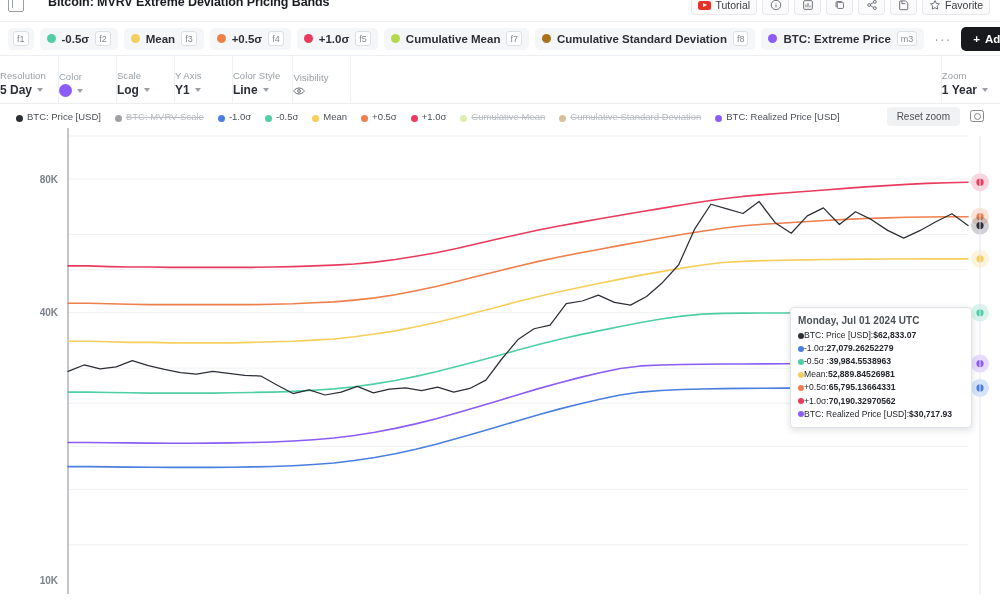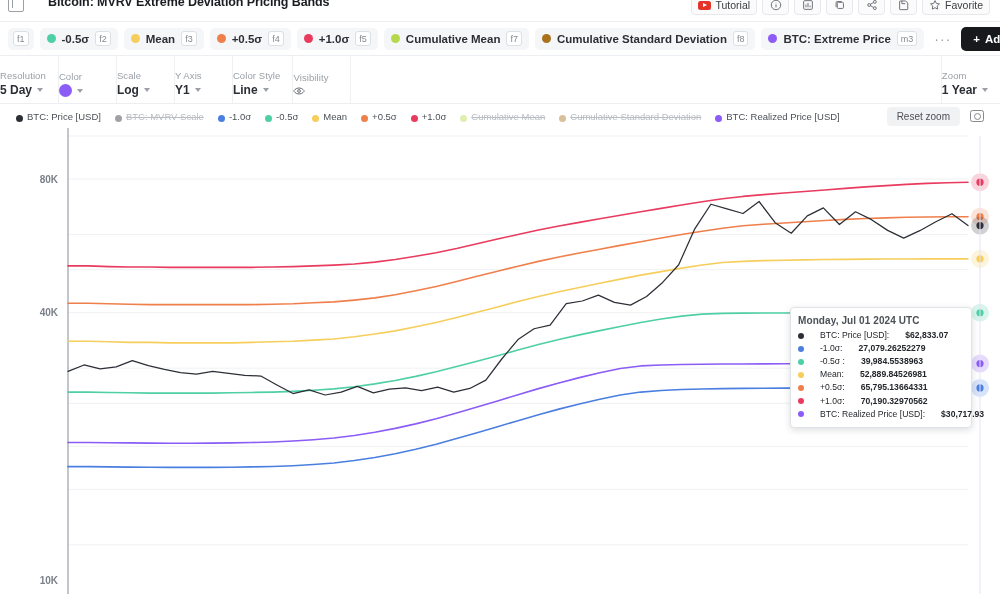--- a/index.html
+++ b/index.html
@@ -106,21 +106,21 @@
   .ylabel { font-size:10px; fill:#7c8088; font-weight:600; }
 
   
   .tooltip {
     position:absolute; left:790px; top:307px; width:182px;
     background:#fff; border:1px solid #dfe2e6; border-radius:4px;
     box-shadow:0 2px 7px rgba(16,22,32,.14);
     padding:5px 7px 6px 7px; font-size:8.6px; color:#23262b; line-height:1.52;
   }
   .tt-date{ font-size:10px; color:#4b5057; font-weight:600; margin-bottom:1px; letter-spacing:0.1px;}
-  .tt-row{ display:flex; align-items:center; gap:16px; white-space:nowrap; }
+  .tt-row{ display:flex; align-items:center; gap:0; white-space:nowrap; }
   .tt-row .dot{width:6px;height:6px;}
   .tt-k{font-weight:400;}
   .tt-v{font-weight:700;}
 </style>
 </head>
 <body>
 
 <div class="app">
 
   <div class="header">

